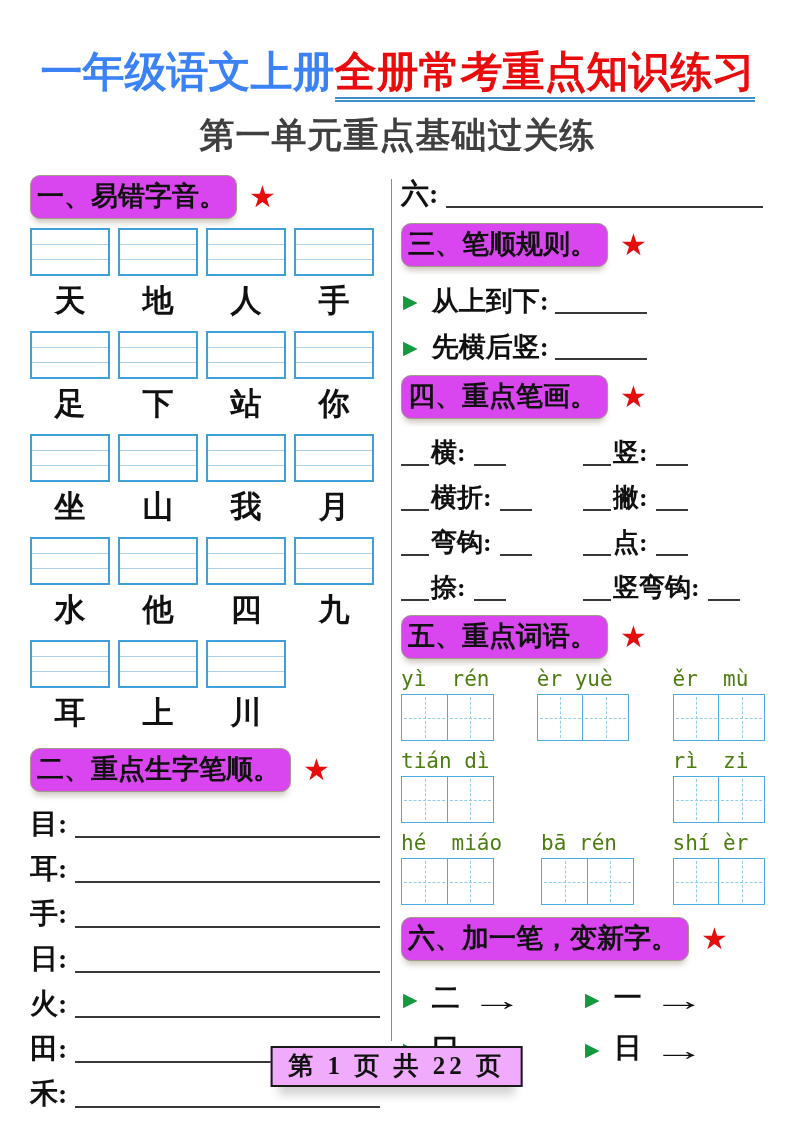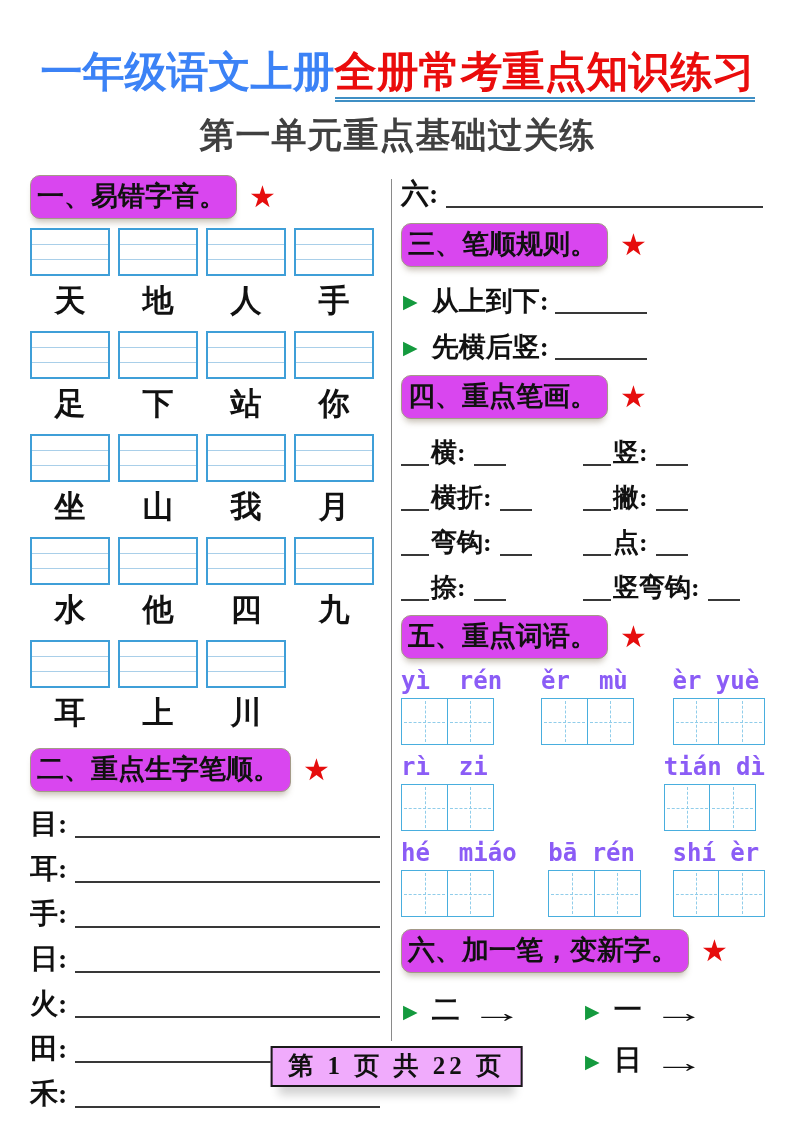--- a/index.html
+++ b/index.html
@@ -52,22 +52,22 @@
   .tri { color:#149a3e; font-size:19px; margin:0 14px 6px 2px; }
   .rule-label { white-space:nowrap; }
 
   
   .bh-row { display:flex; font-size:26px; font-weight:bold; height:45px; }
   .bh-cell { display:flex; align-items:flex-end; width:50%; }
 
   
   .w5-row { display:flex; justify-content:space-between; margin-top:8px; }
   .wcol { display:flex; flex-direction:column; align-items:flex-start; }
-  .pinyin { font-family:"DejaVu Sans Mono","DejaVu Sans",monospace; font-weight:bold; font-size:24px;
-            white-space:pre; margin-bottom:3px; color:#8b5cf6; }
+  .pinyin { font-family:"DejaVu Sans Mono","DejaVu Sans",monospace; font-weight:normal; font-size:21px;
+            white-space:pre; margin-bottom:3px; color:#4d7c0f; }
   .tzg-pair { display:flex; }
   .tzg { width:47px; height:47px; border:1.5px solid #49aede; position:relative; background:#fff; }
   .tzg + .tzg { margin-left:-1.5px; }
   .tzg::before { content:""; position:absolute; top:2px; bottom:2px; left:50%; border-left:1px dashed #90cdea; }
   .tzg::after  { content:""; position:absolute; left:2px; right:2px; top:50%; border-top:1px dashed #90cdea; }
 
   
   .add-row { display:flex; font-size:28px; font-weight:bold; height:50px; }
   .add-cell { display:flex; align-items:flex-end; width:50%; }
   .add-label { white-space:nowrap; letter-spacing:2px; }
@@ -291,45 +291,45 @@
 
       <div class="w5-row">
         <div class="wcol">
           <span class="pinyin">yì  rén</span>
           <div class="tzg-pair">
               <div class="tzg"></div>
               <div class="tzg"></div>
             </div>
         </div>
         <div class="wcol">
+          <span class="pinyin">èr yuè</span>
+          <div class="tzg-pair">
+              <div class="tzg"></div>
+              <div class="tzg"></div>
+            </div>
+        </div>
+        <div class="wcol">
           <span class="pinyin">ěr  mù</span>
           <div class="tzg-pair">
               <div class="tzg"></div>
               <div class="tzg"></div>
             </div>
         </div>
-        <div class="wcol">
-          <span class="pinyin">èr yuè</span>
-          <div class="tzg-pair">
-              <div class="tzg"></div>
-              <div class="tzg"></div>
-            </div>
-        </div>
       </div>
 
       <div class="w5-row">
         <div class="wcol">
+          <span class="pinyin">tián dì</span>
+          <div class="tzg-pair">
+              <div class="tzg"></div>
+              <div class="tzg"></div>
+            </div>
+        </div>
+        <div class="wcol">
           <span class="pinyin">rì  zi</span>
-          <div class="tzg-pair">
-              <div class="tzg"></div>
-              <div class="tzg"></div>
-            </div>
-        </div>
-        <div class="wcol">
-          <span class="pinyin">tián dì</span>
           <div class="tzg-pair">
               <div class="tzg"></div>
               <div class="tzg"></div>
             </div>
         </div>
       </div>
 
       <div class="w5-row">
         <div class="wcol">
           <span class="pinyin">hé  miáo</span>

